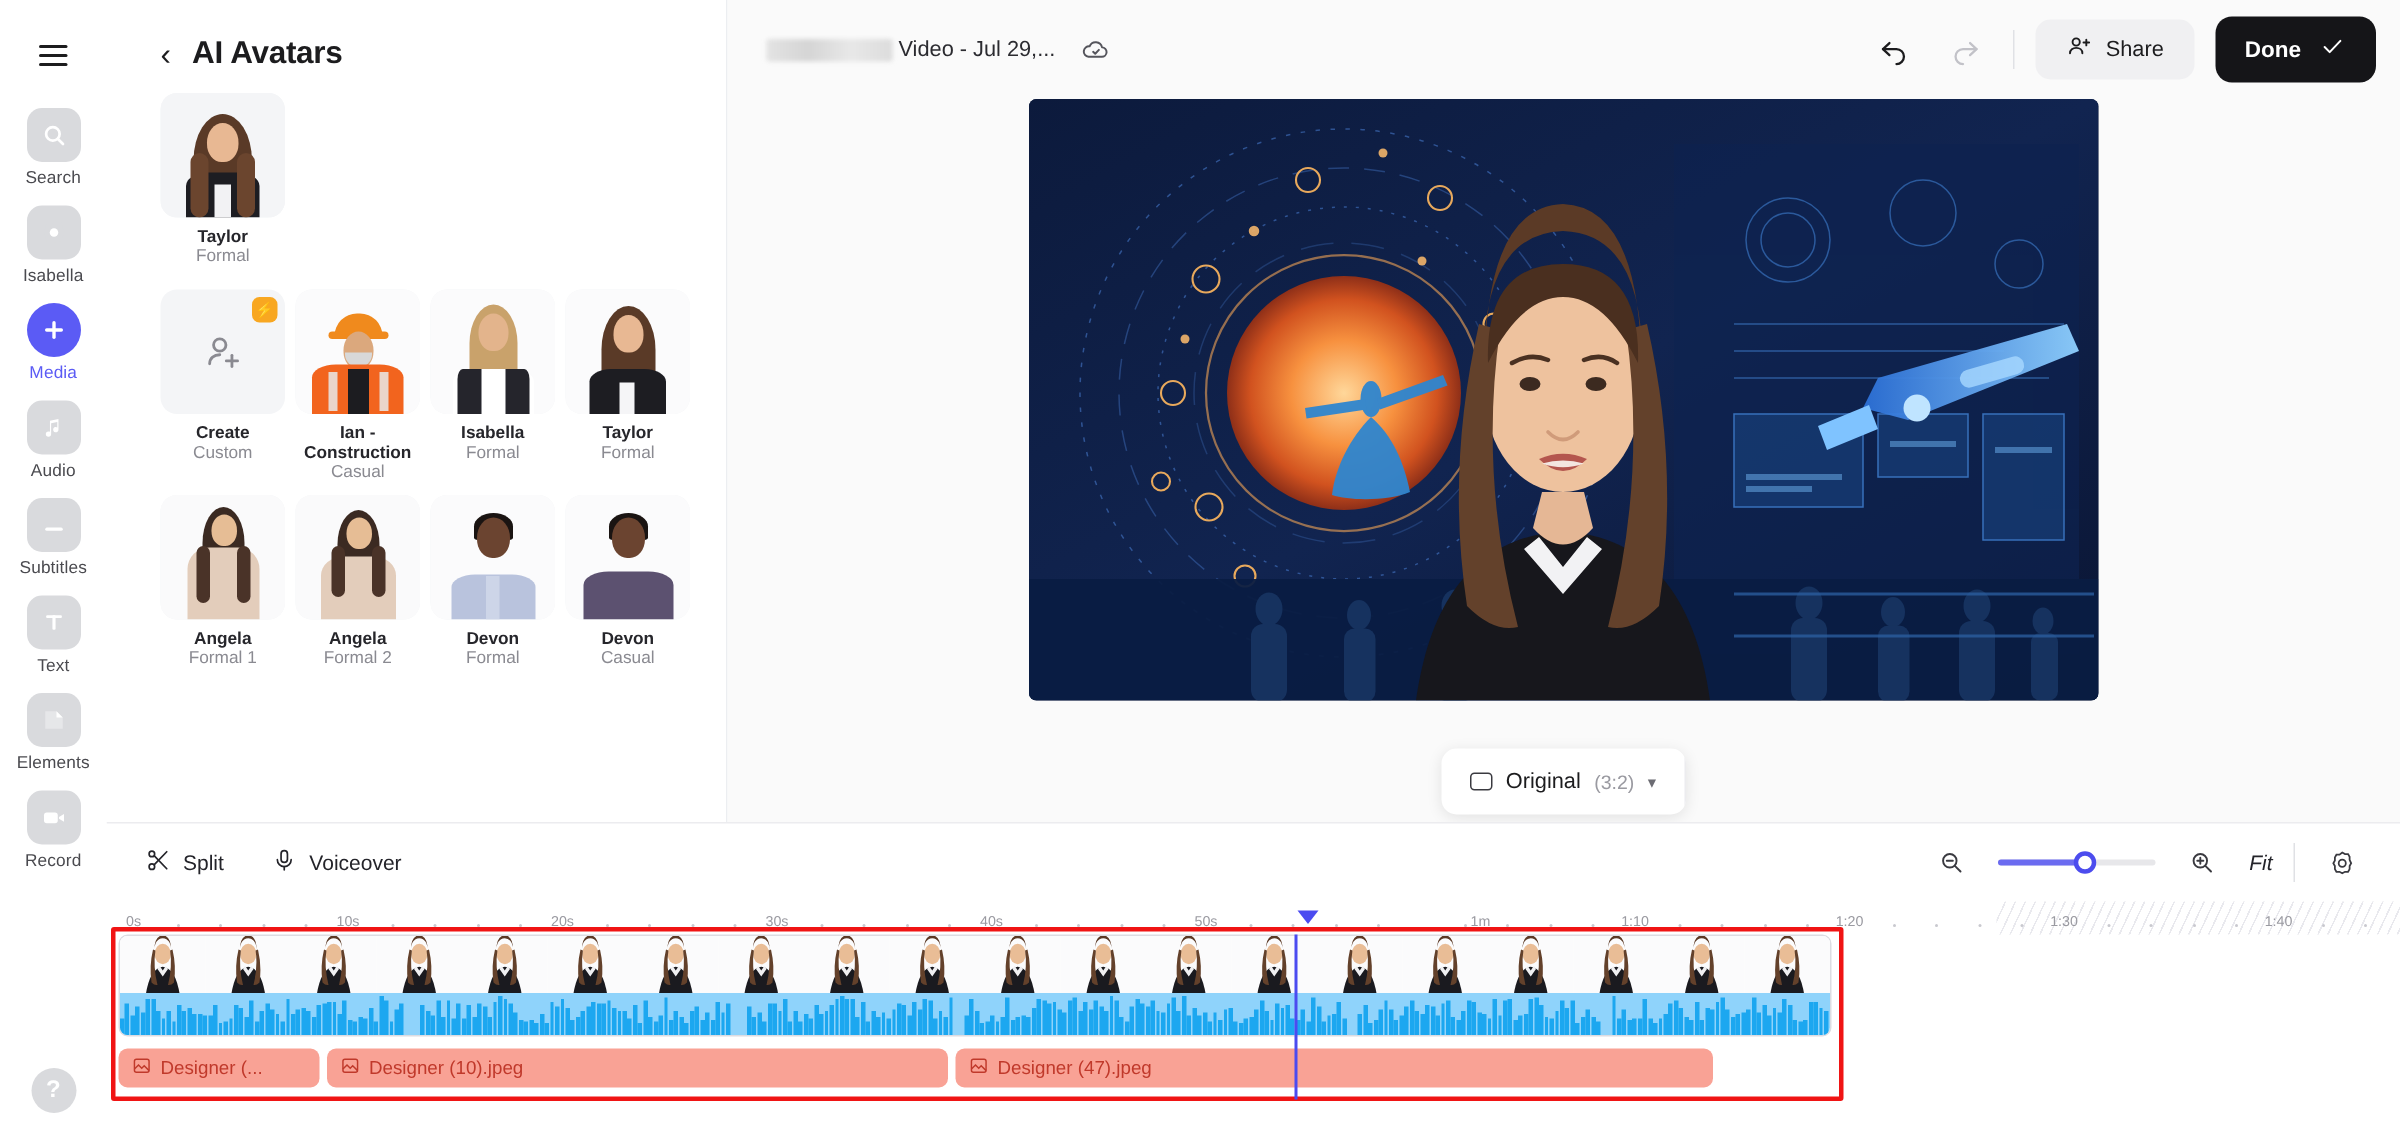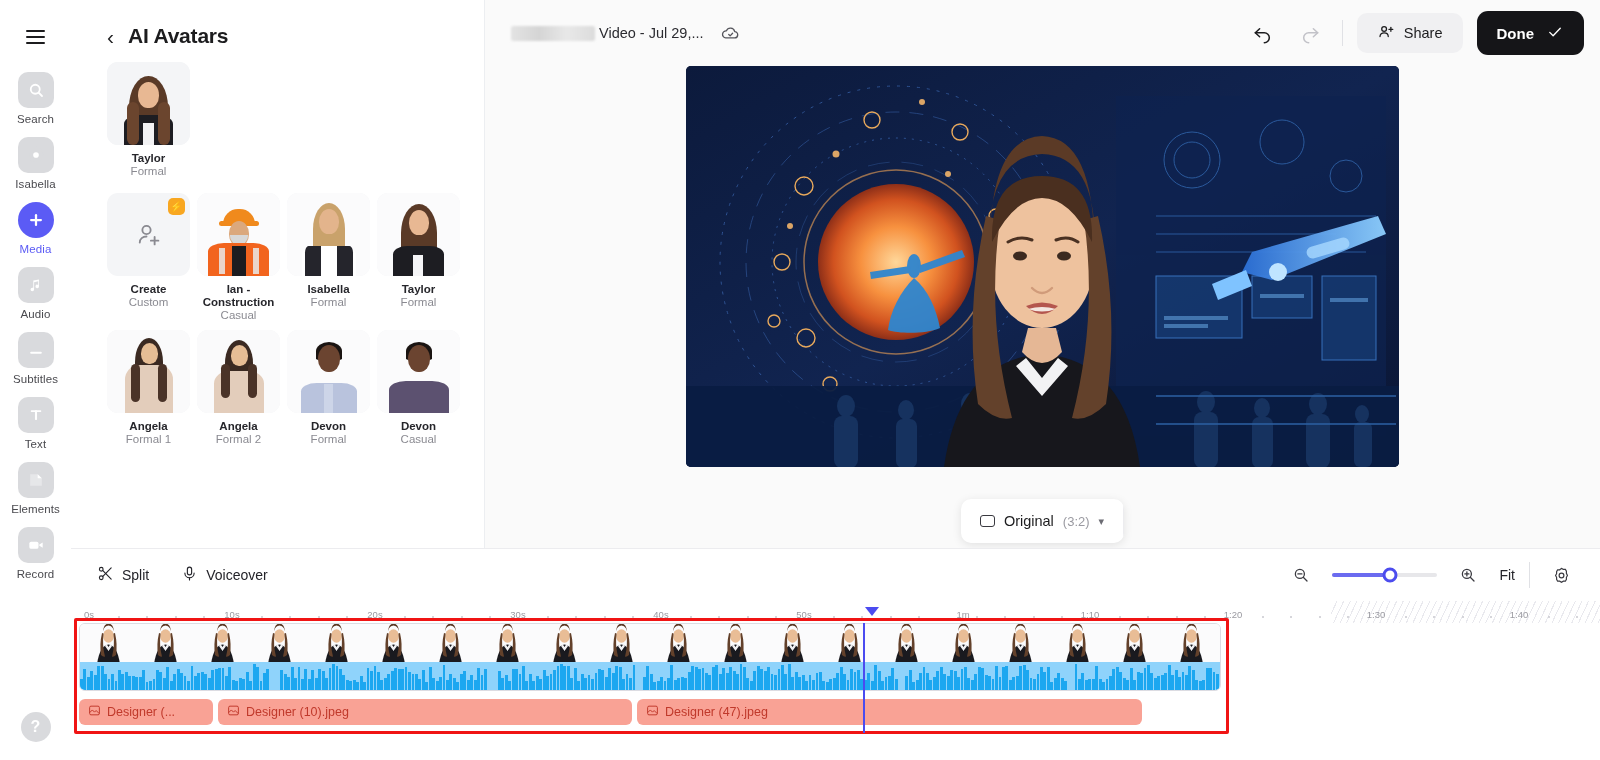--- a/index.html
+++ b/index.html
@@ -129,21 +129,21 @@
   .tool + .tool { margin-left:32px; }
   .play-group { position:absolute; left:50%; transform:translateX(-50%); display:flex; align-items:center; gap:14px; }
   .pbtn { width:26px;height:26px;display:flex;align-items:center;justify-content:center;cursor:pointer;color:#151518;}
   .pplay { width:34px;height:34px;border-radius:50%;background:#f2f2f4;display:flex;align-items:center;justify-content:center;cursor:pointer;}
   .ttime { font-size:14px; color:#3a3a40; margin-left:10px; }
   .ttime .sep { color:#b4b4ba; margin:0 7px; }
   .zoom-group { margin-left:auto; display:flex; align-items:center; gap:14px; }
   .zslider { width:105px; height:4px; background:#e7e7ea; border-radius:3px; position:relative; cursor:pointer;}
   .zfill { position:absolute; left:0; top:0; height:4px; width:55%; background:#6B6BF0; border-radius:3px;}
   .zknob { position:absolute; left:55%; top:50%; transform:translate(-50%,-50%); width:15px;height:15px;border-radius:50%;background:#fff;border:3px solid #4C4CEE;}
-  .fit-lb { font-size:14px; color:#24242a; cursor:pointer; }
+  .fit-lb { font-size:14px; color:#24242a; cursor:pointer;font-style:italic; }
 
   .ruler { position:relative; height:22px; margin-left:8px; }
   .rtick { position:absolute; bottom:3px; font-size:9.5px; color:#9a9aa1; transform:translateX(-50%); }
   .rdot  { position:absolute; bottom:5px; width:2px;height:2px;border-radius:50%;background:#c9c9cf; }
   .hatch { position:absolute; top:0; height:22px; right:0;
     background: repeating-linear-gradient(115deg,#ffffff 0 5px,#e9e9ee 5px 6px); }
 
   .tracks { position:relative; margin-left:8px; height:110px; }
   .selbox { position:absolute; left:-5px; top:-5px; width:1155px; height:116px; border:3px solid #F01414; border-radius:2px; }
   .vclip {
@@ -654,21 +654,21 @@
   </div>
 
   <div class="ruler">
     <div class="hatch" style="left:1252px;width:277px"></div>
     <div class="rtick" style="left:10px">0s</div>
     <div class="rtick" style="left:153px">10s</div>
     <div class="rtick" style="left:296px">20s</div>
     <div class="rtick" style="left:439px">30s</div>
     <div class="rtick" style="left:582px">40s</div>
     <div class="rtick" style="left:725px">50s</div>
-    <div class="rtick" style="left:884px">1m</div>
+    <div class="rtick" style="left:908px">1m</div>
     <div class="rtick" style="left:1011px">1:10</div>
     <div class="rtick" style="left:1154px">1:20</div>
     <div class="rtick" style="left:1297px">1:30</div>
     <div class="rtick" style="left:1440px">1:40</div>
     <div id="ruler-dots">
         <div class="rdot" style="left: 38.6px;"></div>
         <div class="rdot" style="left: 67.2px;"></div>
         <div class="rdot" style="left: 95.8px;"></div>
         <div class="rdot" style="left: 124.4px;"></div>
         <div class="rdot" style="left: 181.6px;"></div>

